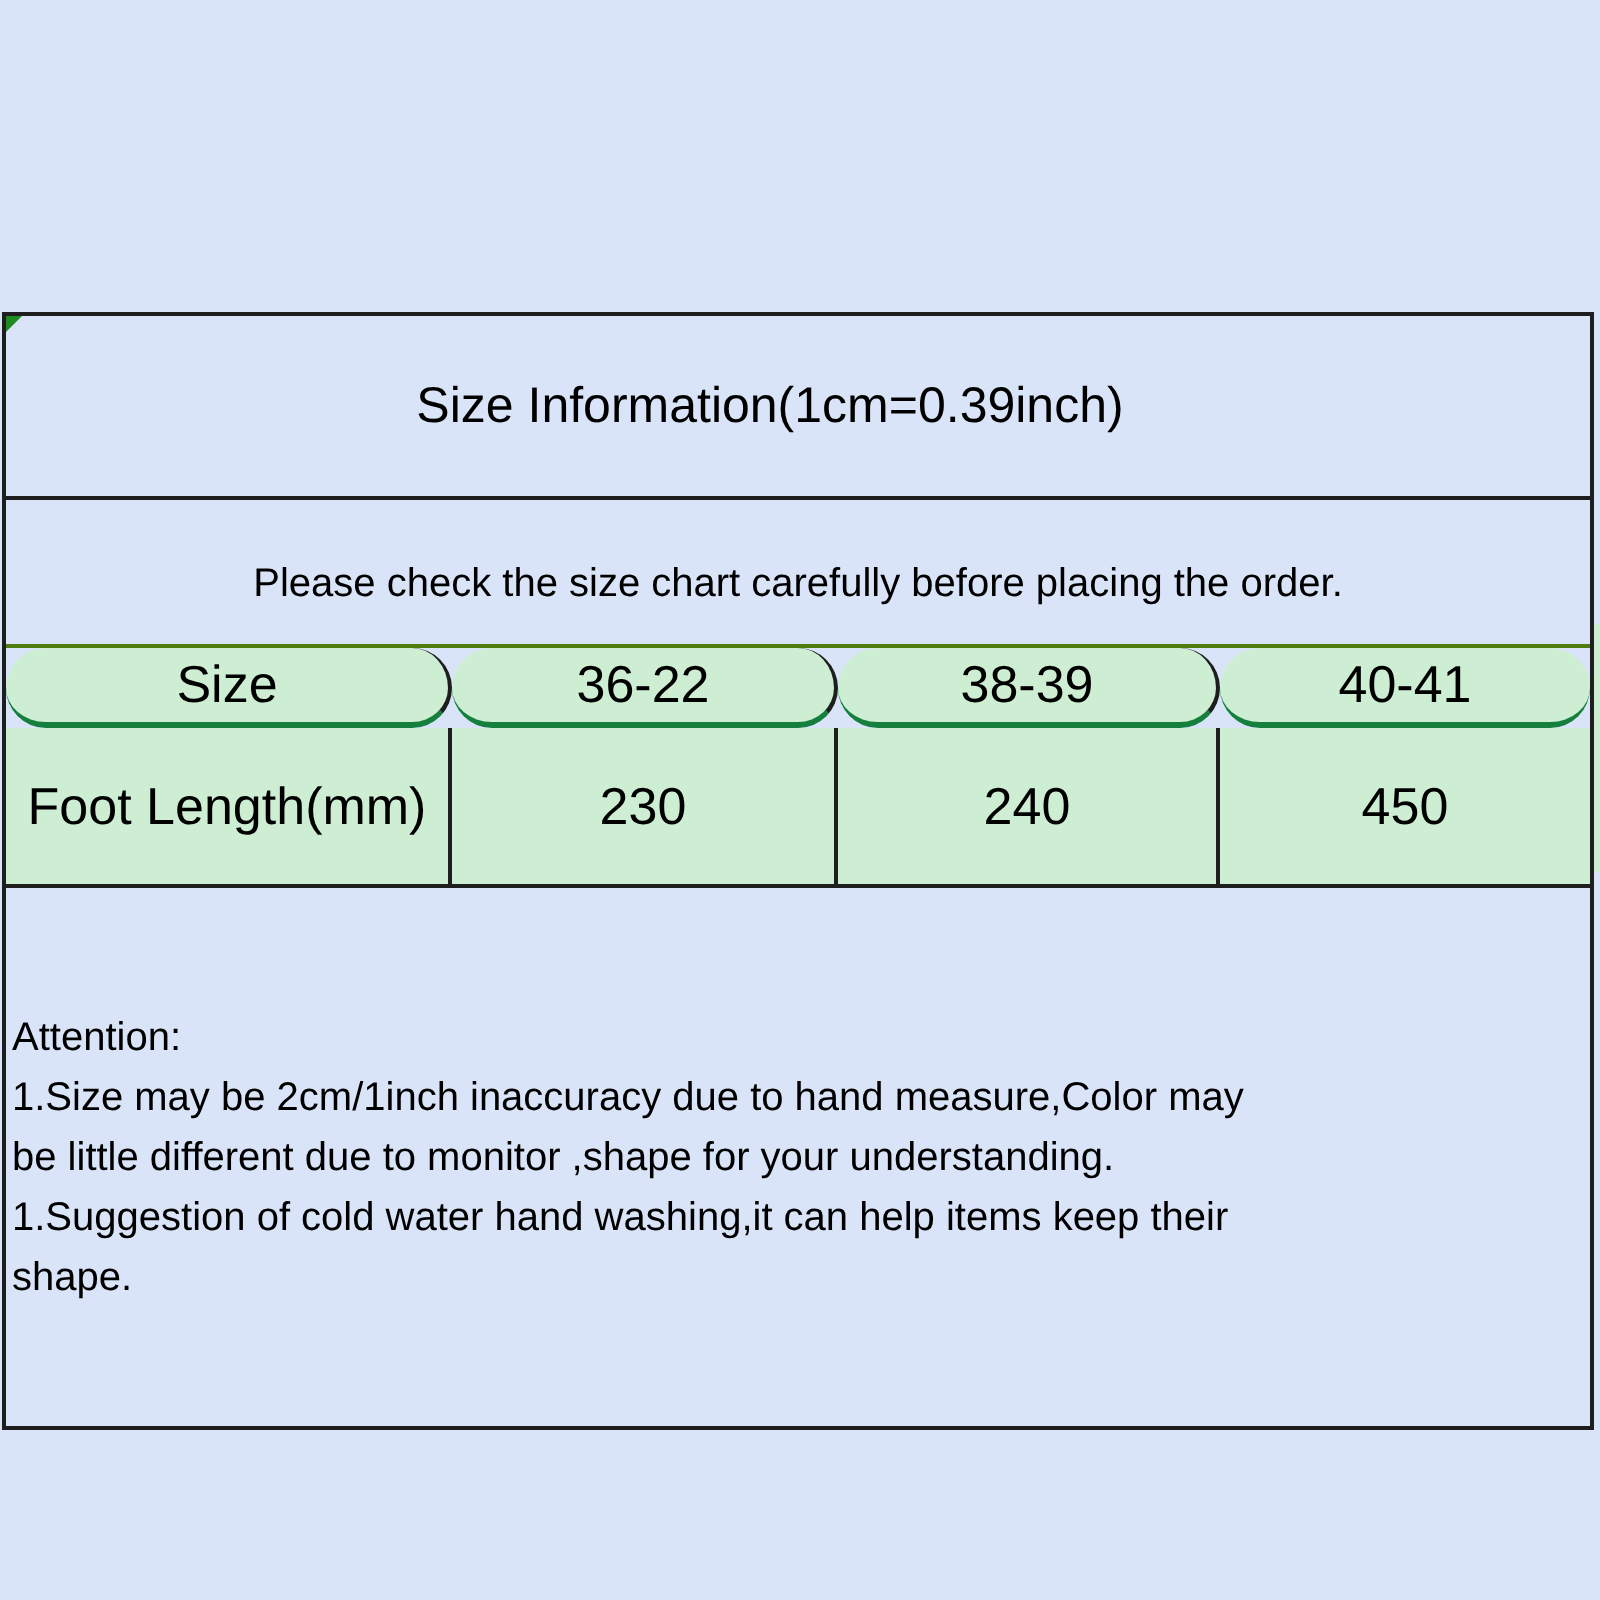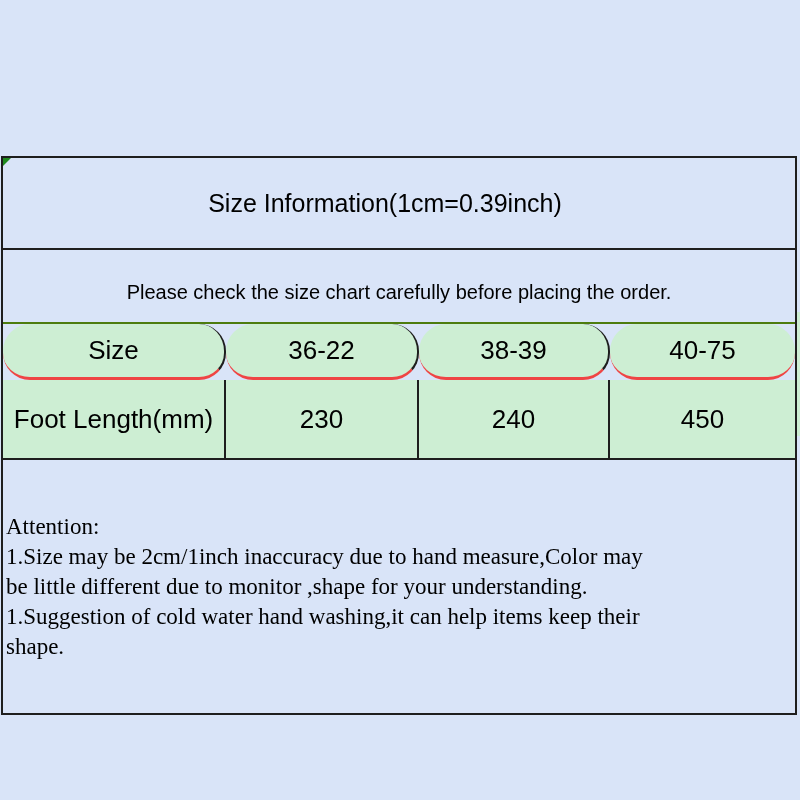--- a/index.html
+++ b/index.html
@@ -59,30 +59,29 @@
   }
   .size-table .cell {
     background: #cdeed3;
     font-size: 26px;
     display: flex;
     align-items: center;
     justify-content: center;
     border-right: 2px solid #1e1e1e;
   }
   .size-table .cell.last { border-right: none; }
-  .size-table .row-header { height: 56px; border-bottom: 3px solid #ef4444; border-radius: 27px; }
+  .size-table .row-header { height: 40px; border-bottom: 3px solid #15803d; border-radius: 27px; }
   .size-table .row-data { height: 78px; }
   .attention-section {
     flex: 1;
     display: flex;
     flex-direction: column;
     justify-content: center;
     padding-left: 3px;
-    font-size: 23px;
-    font-family: Liberation Serif, serif;
+    font-size: 20px;
   }
   .attention-section .line {
     line-height: 30px;
     white-space: nowrap;
   }
   .table-right-bleed {
     position: absolute;
     right: 0;
     top: 312px;
     width: 3px;
@@ -104,21 +103,21 @@
     </div>
 
     <div class="notice-section">
       <span>Please check the size chart carefully before placing the order.</span>
     </div>
 
     <div class="size-table">
       <div class="cell row-header">Size</div>
       <div class="cell row-header">36-22</div>
       <div class="cell row-header">38-39</div>
-      <div class="cell row-header last">40-75</div>
+      <div class="cell row-header last">40-41</div>
 
       <div class="cell row-data">Foot Length(mm)</div>
       <div class="cell row-data">230</div>
       <div class="cell row-data">240</div>
       <div class="cell row-data last">450</div>
     </div>
 
     <div class="attention-section">
       <div class="line">Attention:</div>
       <div class="line">1.Size may be 2cm/1inch inaccuracy due to hand measure,Color may</div>

